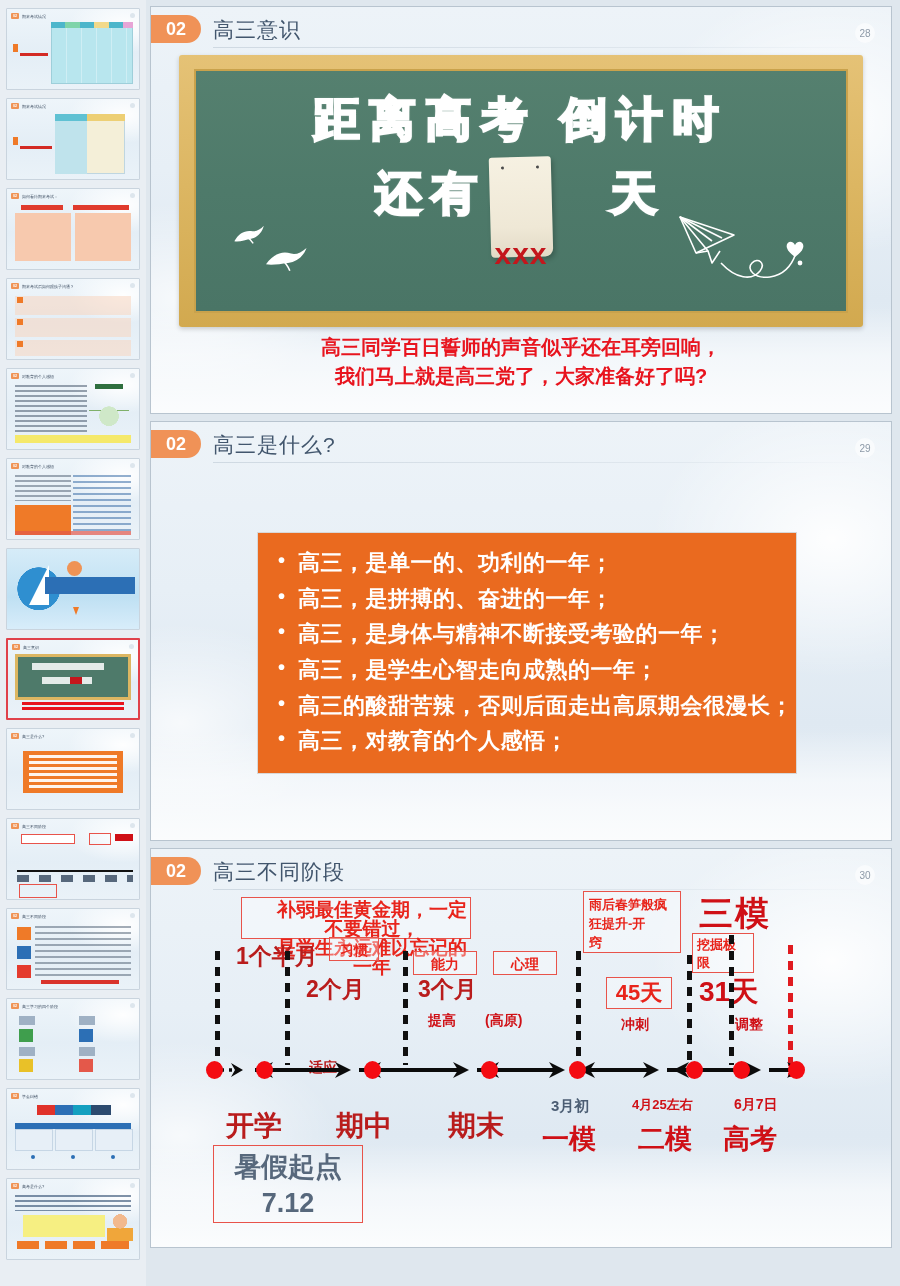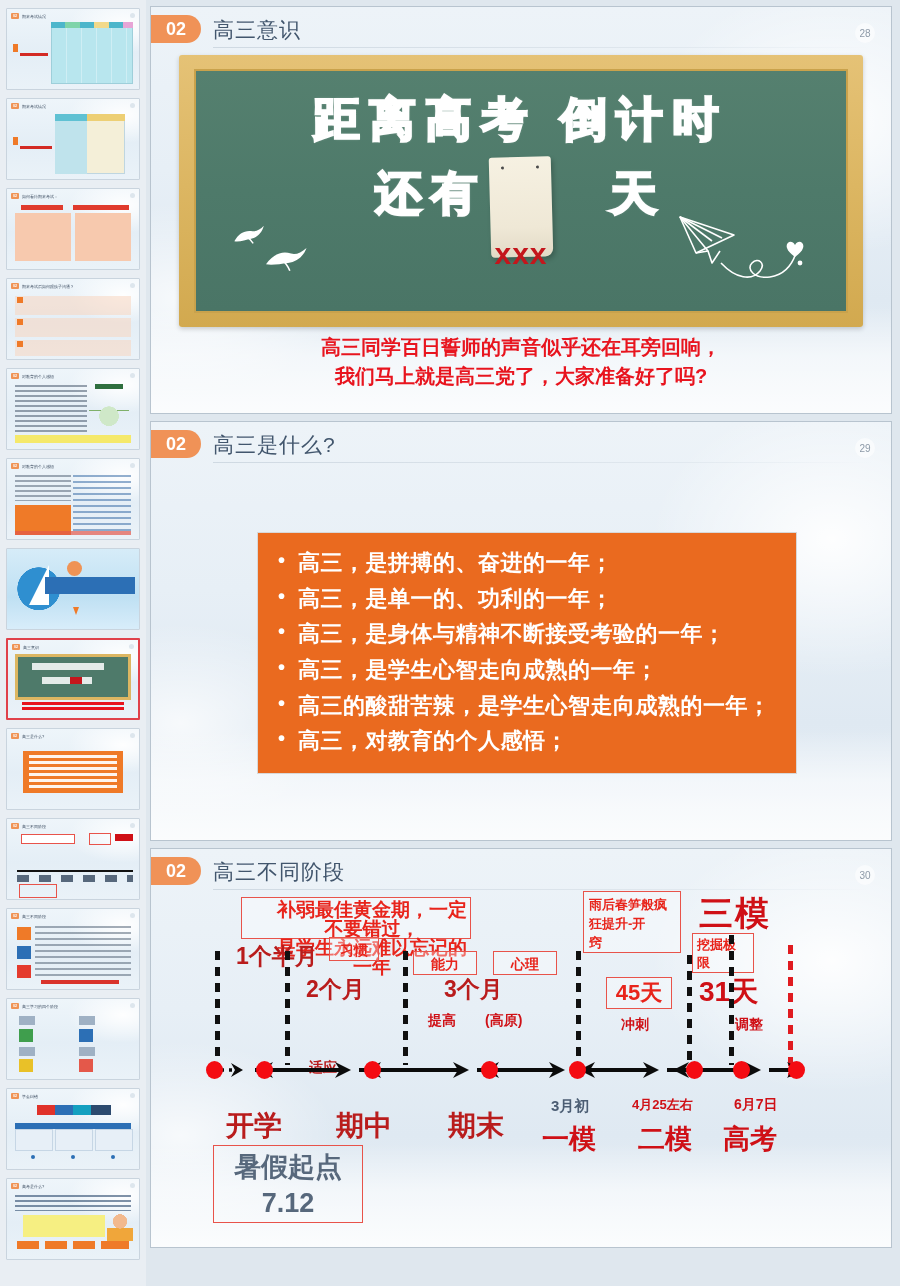--- a/index.html
+++ b/index.html
@@ -465,25 +465,25 @@
 
       <div class="shead">
         <div class="badge">02</div>
         <div class="stitle">高三是什么?</div>
         <div class="hrule"></div>
         <div class="pagenum">29</div>
       </div>
 
       <div class="orangebox">
         <ul>
+          <li>高三，是单一的、功利的一年；</li>
           <li>高三，是拼搏的、奋进的一年；</li>
-          <li>高三，是单一的、功利的一年；</li>
           <li>高三，是身体与精神不断接受考验的一年；</li>
           <li>高三，是学生心智走向成熟的一年；</li>
-          <li>高三的酸甜苦辣，是学生心智走向成熟的一年；</li>
+          <li>高三的酸甜苦辣，否则后面走出高原期会很漫长；</li>
           <li>高三，对教育的个人感悟；</li>
         </ul>
       </div>
     </div>
 
     <div class="slide" id="slide3">
       <div class="slide-bg"></div>
 
       <div class="shead">
         <div class="badge">02</div>
@@ -507,21 +507,21 @@
 
         <div class="redtxt" style="left:548px;top:42px;font-size:34px;letter-spacing:2px;">三模</div>
 
         <div class="rbox" style="left:541px;top:84px;width:62px;height:40px;font-size:13px;line-height:18px;text-align:left;padding:2px 4px;">
           <div>挖掘极</div>
           <div>限</div>
         </div>
 
         <div class="greytxt" style="left:85px;top:92px;font-size:23px;">1个半月</div>
         <div class="greytxt" style="left:155px;top:125px;font-size:23px;">2个月</div>
-        <div class="greytxt" style="left:293px;top:125px;font-size:23px;">3个月</div>
+        <div class="greytxt" style="left:267px;top:125px;font-size:23px;">3个月</div>
 
         <div class="rbox" style="left:178px;top:88px;width:50px;height:24px;font-size:14px;line-height:24px;">习惯</div>
         <div class="rbox" style="left:262px;top:102px;width:64px;height:24px;font-size:14px;line-height:24px;">能力</div>
         <div class="rbox" style="left:342px;top:102px;width:64px;height:24px;font-size:14px;line-height:24px;">心理</div>
 
         <div class="rbox" style="left:455px;top:128px;width:66px;height:32px;font-size:22px;line-height:30px;">45天</div>
         <div class="redtxt" style="left:548px;top:124px;font-size:28px;">31天</div>
 
         <div class="greytxt" style="left:158px;top:162px;font-size:14px;margin-top:48px;">适应</div>
         <div class="redtxt" style="left:277px;top:163px;font-size:14px;">提高</div>

